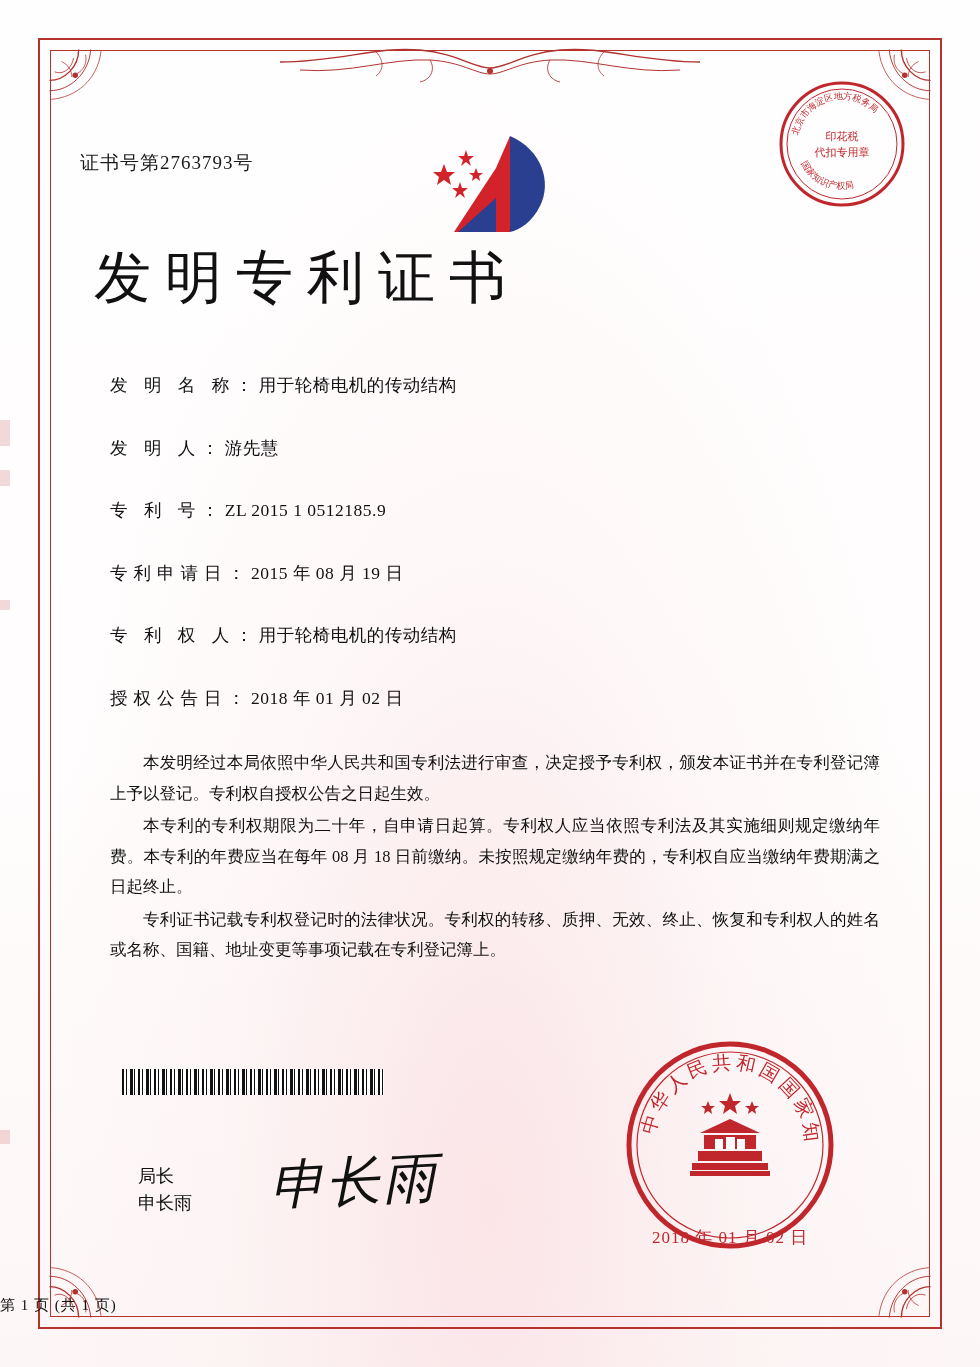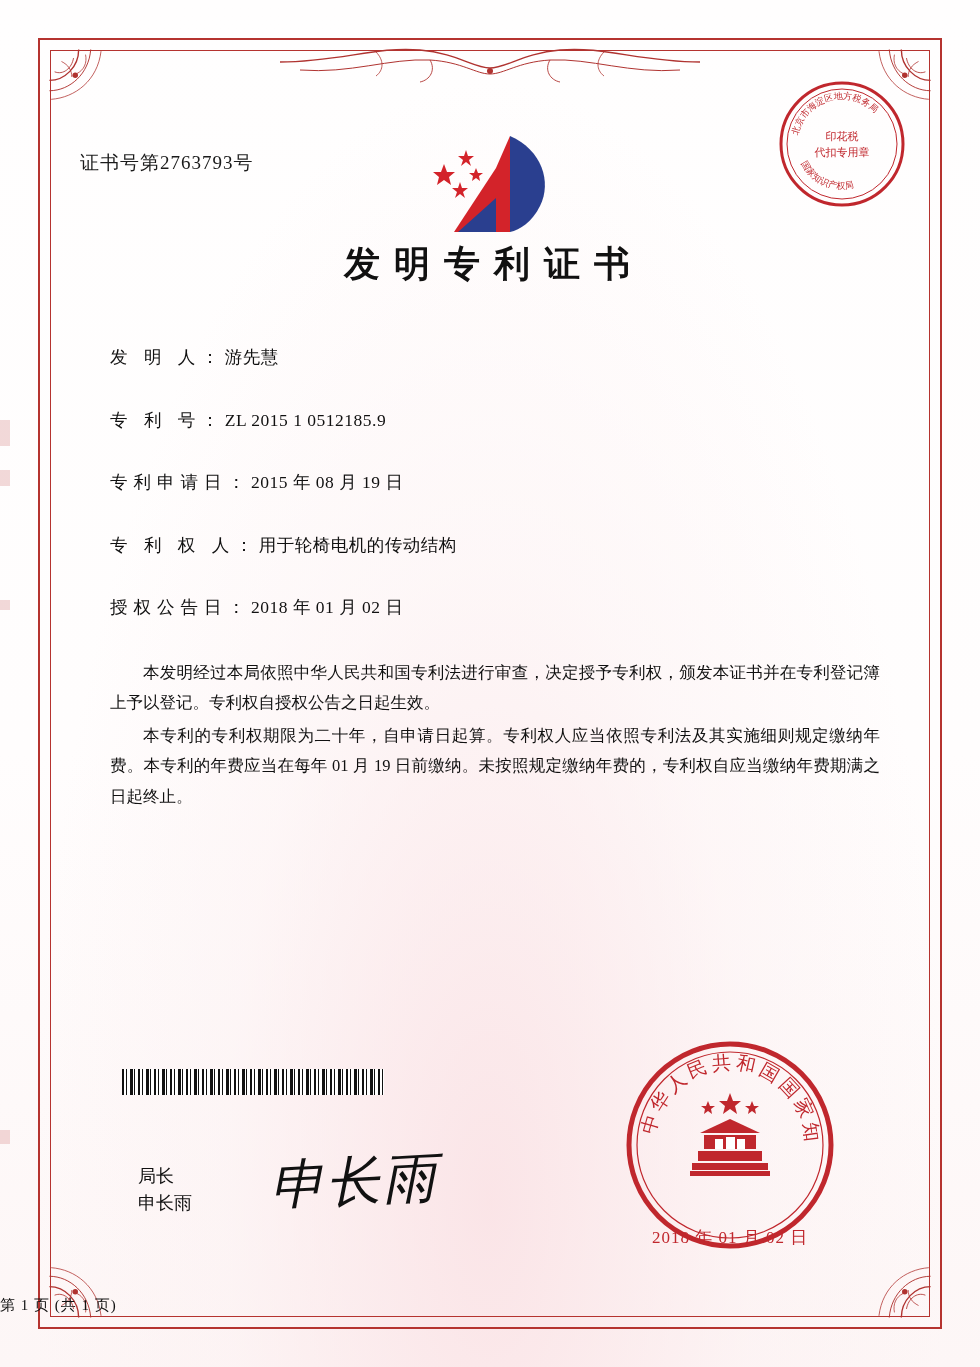--- a/index.html
+++ b/index.html
@@ -86,24 +86,24 @@
     left: 50%;
     transform: translateX(-50%);
     top: 38px;
     width: 190px;
     height: 120px;
   }
   .logo svg { width: 100%; height: 100%; display: block; }
 
   .title {
     margin-top: 64px;
-    text-align: center;
-    font-size: 36px;
+    text-align: left;
+    font-size: 57px;
     letter-spacing: 14px;
-    font-weight: bold;
+    font-weight: normal;
     color: #111;
     font-family: "Liberation Serif", "DejaVu Serif", serif;
     text-indent: 14px;
   }
 
   .fields {
     margin-top: 56px;
   }
   .field {
     font-size: 17.5px;
@@ -314,39 +314,43 @@
         <polygon points="84,40 86,45 91,45 87,48 88,53 84,50 80,53 81,48 77,45 82,45" fill="#d3232a"></polygon>
       </svg>
     </div>
 
     <div class="cert-no">证书号第2763793号</div>
 
     <div class="title">发明专利证书</div>
 
     <div class="fields">
       <div class="field">
+        <span class="lbl">发 明 名 称：</span><span class="val">用于轮椅电机的传动结构</span>
+      </div>
+      <div class="field">
         <span class="lbl">发 明 人：</span><span class="val">游先慧</span>
       </div>
       <div class="field">
         <span class="lbl">专 利 号：</span><span class="val">ZL 2015 1 0512185.9</span>
       </div>
       <div class="field">
         <span class="lbl">专利申请日：</span><span class="val">2015 年 08 月 19 日</span>
       </div>
       <div class="field">
         <span class="lbl">专 利 权 人：</span><span class="val">用于轮椅电机的传动结构</span>
       </div>
       <div class="field">
         <span class="lbl">授权公告日：</span><span class="val">2018 年 01 月 02 日</span>
       </div>
     </div>
 
     <div class="para-block">
       <p class="para">本发明经过本局依照中华人民共和国专利法进行审查，决定授予专利权，颁发本证书并在专利登记簿上予以登记。专利权自授权公告之日起生效。</p>
-      <p class="para">本专利的专利权期限为二十年，自申请日起算。专利权人应当依照专利法及其实施细则规定缴纳年费。本专利的年费应当在每年 01 月 19 日前缴纳。未按照规定缴纳年费的，专利权自应当缴纳年费期满之日起终止。</p>
+      <p class="para">本专利的专利权期限为二十年，自申请日起算。专利权人应当依照专利法及其实施细则规定缴纳年费。本专利的年费应当在每年 08 月 18 日前缴纳。未按照规定缴纳年费的，专利权自应当缴纳年费期满之日起终止。</p>
+      <p class="para">专利证书记载专利权登记时的法律状况。专利权的转移、质押、无效、终止、恢复和专利权人的姓名或名称、国籍、地址变更等事项记载在专利登记簿上。</p>
     </div>
 
   </div>
 
   <div class="barcode"></div>
 
   <div class="sig-block">
     <div>局长</div>
     <div>申长雨</div>
   </div>

